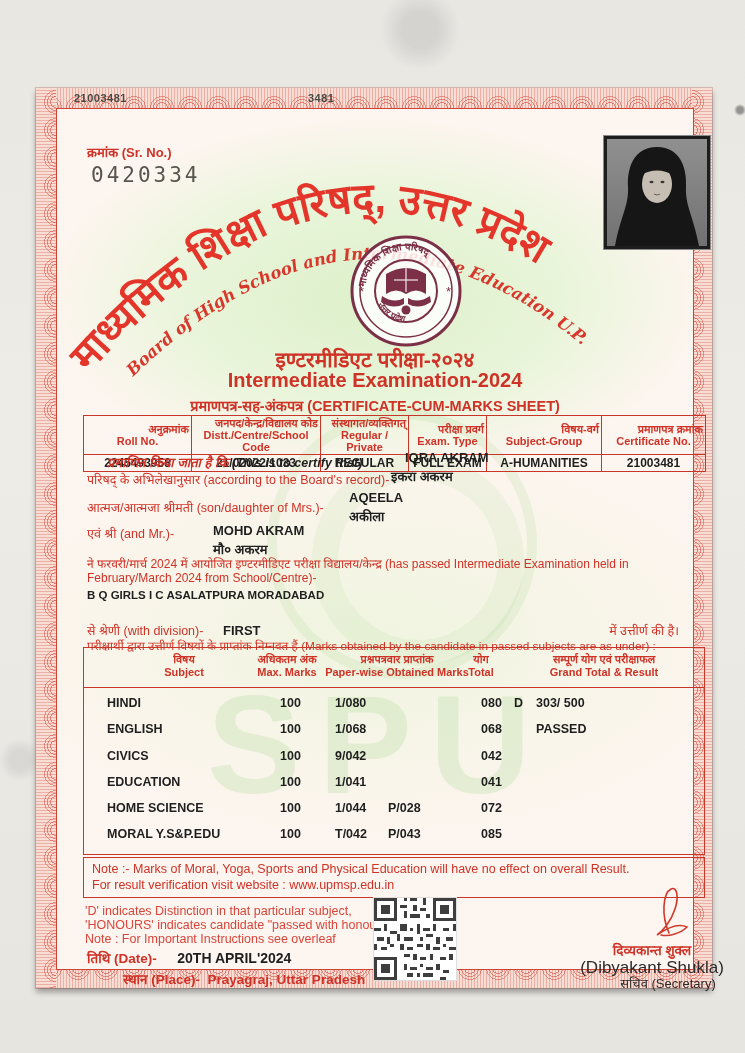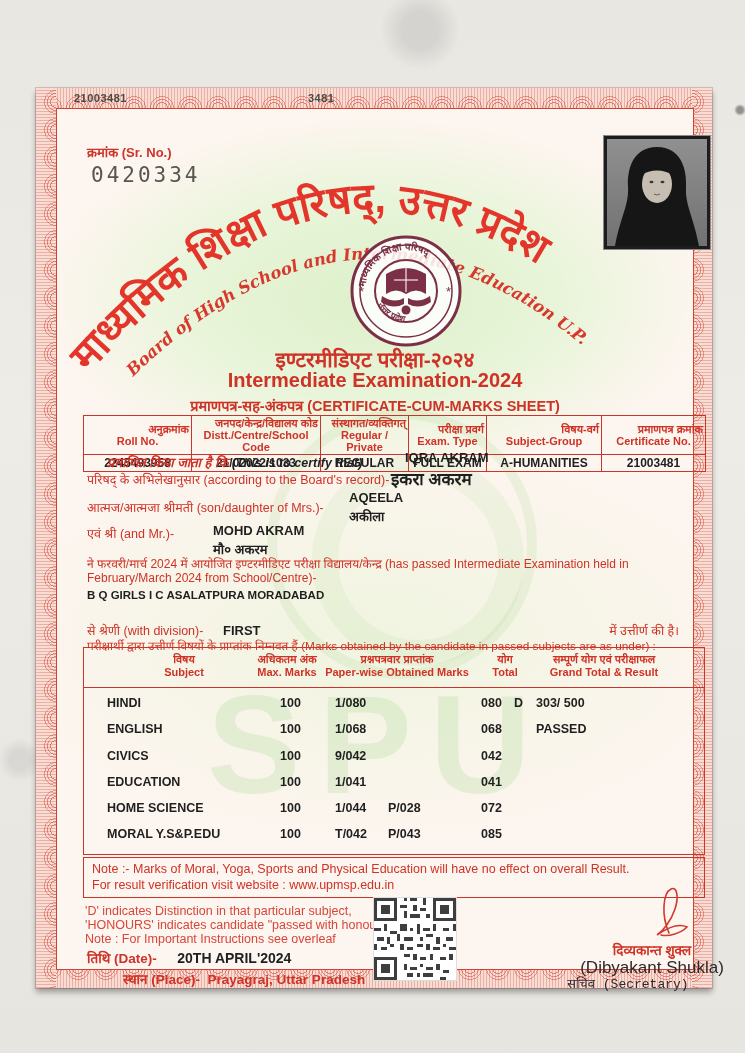--- a/index.html
+++ b/index.html
@@ -223,21 +223,21 @@
         <td class="val">21003481</td>
       </tr>
     </tbody>
       </table>
 
     <div class="abs smallline" style="left:50px;top:344px;">
       <span class="red b i" style="font-size:13px;">प्रमाणित किया जाता है कि</span>
       <span class="blk b i" style="font-size:12.5px;">(This is to certify that)</span>
     </div>
     <div class="abs blk b" style="left:334px;top:341px;font-size:13px;padding-left:14px;">IQRA AKRAM</div>
-    <div class="abs blk b" style="left:334px;top:358px;font-size:17px;">इकरा अकरम</div>
+    <div class="abs blk b" style="left:334px;top:358px;font-size:13px;">इकरा अकरम</div>
     <div class="abs red smallline" style="left:30px;top:362px;font-size:12.5px;">परिषद् के अभिलेखानुसार (according to the Board's record)-</div>
 
     <div class="abs red smallline" style="left:30px;top:390px;font-size:12.5px;">आत्मज/आत्मजा श्रीमती (son/daughter of Mrs.)-</div>
     <div class="abs blk b" style="left:292px;top:381px;font-size:13px;">AQEELA</div>
     <div class="abs blk b" style="left:292px;top:398px;font-size:13px;">अकीला</div>
 
     <div class="abs red smallline" style="left:30px;top:416px;font-size:12.5px;">एवं श्री (and Mr.)-</div>
     <div class="abs blk b" style="left:156px;top:414px;font-size:13px;">MOHD AKRAM</div>
     <div class="abs blk b" style="left:156px;top:431px;font-size:13px;">मौ० अकरम</div>
 
@@ -256,21 +256,21 @@
             <div>Subject</div>
           </div>
         <div class="mh" style="left:148px;width:110px;">
             <div>अधिकतम अंक</div>
             <div>Max. Marks</div>
           </div>
         <div class="mh" style="left:238px;width:150px;">
             <div>प्रश्नपत्रवार प्राप्तांक</div>
             <div>Paper-wise Obtained Marks</div>
           </div>
-        <div class="mh" style="left:388px;width:66px;text-align:center;">
+        <div class="mh" style="left:364px;width:66px;text-align:center;">
             <div>योग</div>
             <div>Total</div>
           </div>
         <div class="mh" style="left:432px;width:176px;">
             <div>सम्पूर्ण योग एवं परीक्षाफल</div>
             <div>Grand Total &amp; Result</div>
           </div>
       </div>
       <div class="mrow">
         <span style="left:23px;top:48px;">HINDI</span>
@@ -403,16 +403,16 @@
             <rect x="20" y="24" width="2" height="1"></rect>
         </g>
       </svg>
     </div>
 
     <svg class="abs" style="left:560px;top:772px;" width="110" height="60" viewBox="0 0 110 60">
       <path d="M52,52 C44,34 46,12 54,8 C60,5 62,16 58,28 C54,40 46,50 40,54 C50,47 62,42 70,46 C64,52 52,56 44,54" fill="none" stroke="#d03a2c" stroke-width="1.6" stroke-linecap="round"></path>
     </svg>
     <div class="abs sig-name-hi" style="left:520px;top:832px;width:150px;text-align:center;">दिव्यकान्त शुक्ल</div>
     <div class="abs sig-name-en" style="left:520px;top:849px;width:150px;text-align:center;">(Dibyakant Shukla)</div>
-    <div class="abs sig-title" style="left:496px;top:865px;width:150px;text-align:center;font-family:Liberation Mono, monospace;">सचिव (Secretary)</div>
+    <div class="abs sig-title" style="left:536px;top:865px;width:150px;text-align:center;">सचिव (Secretary)</div>
 
   </div>
 </div>
 
 </body></html>

